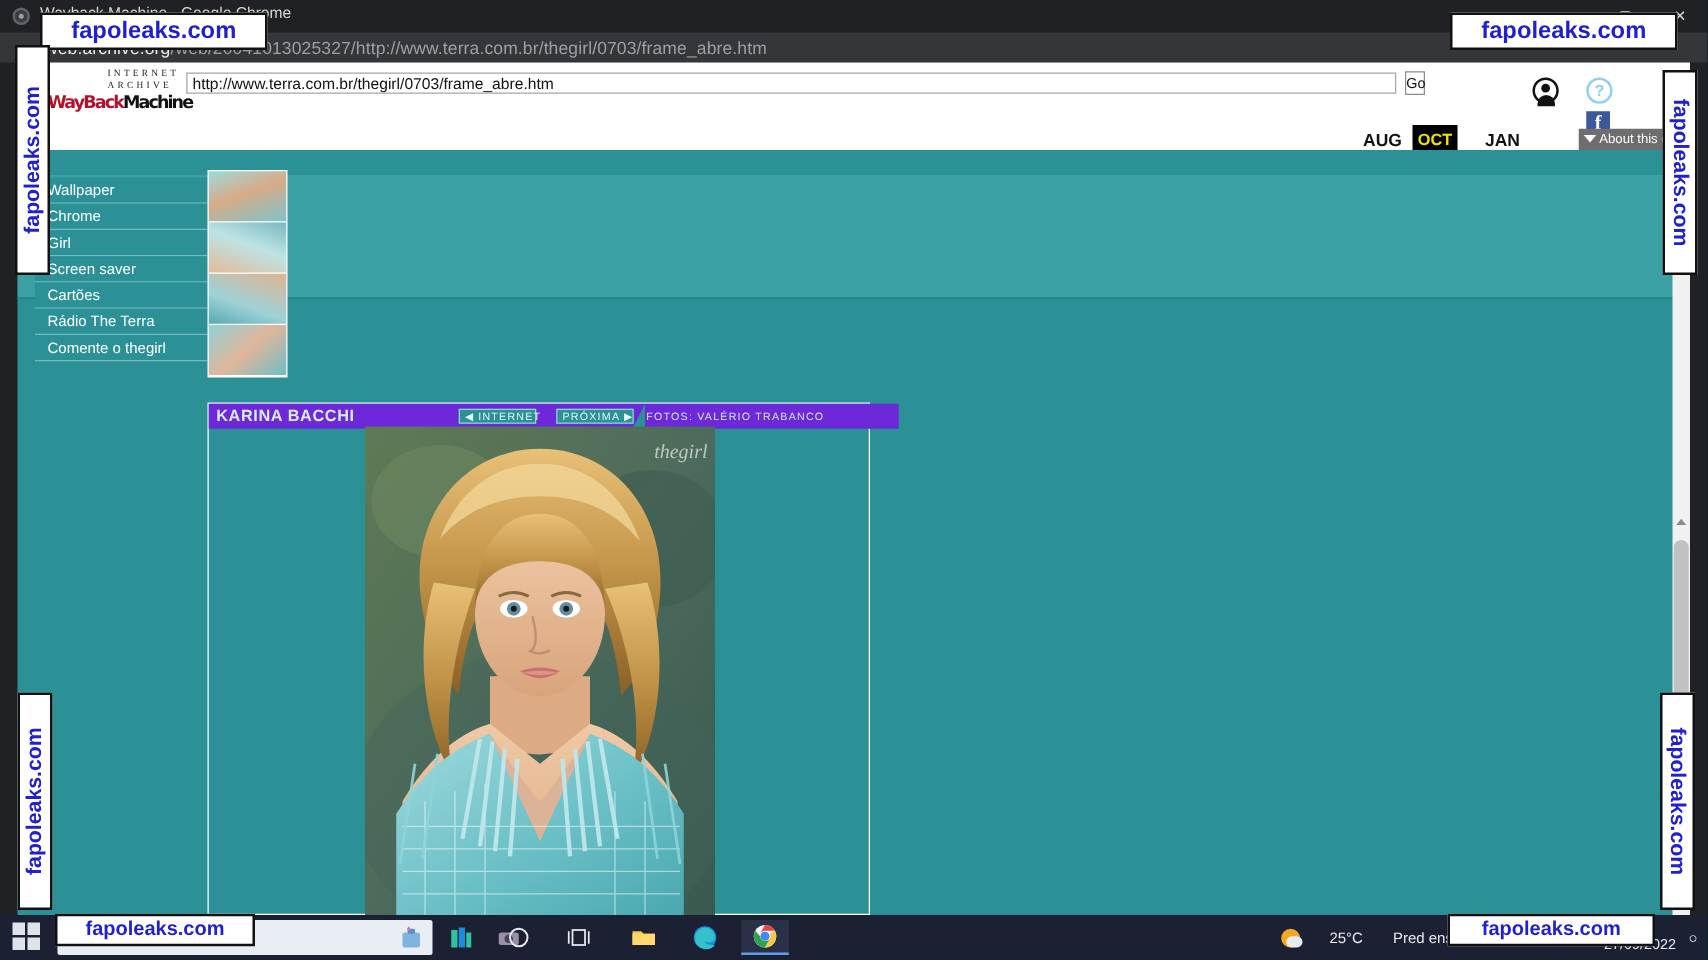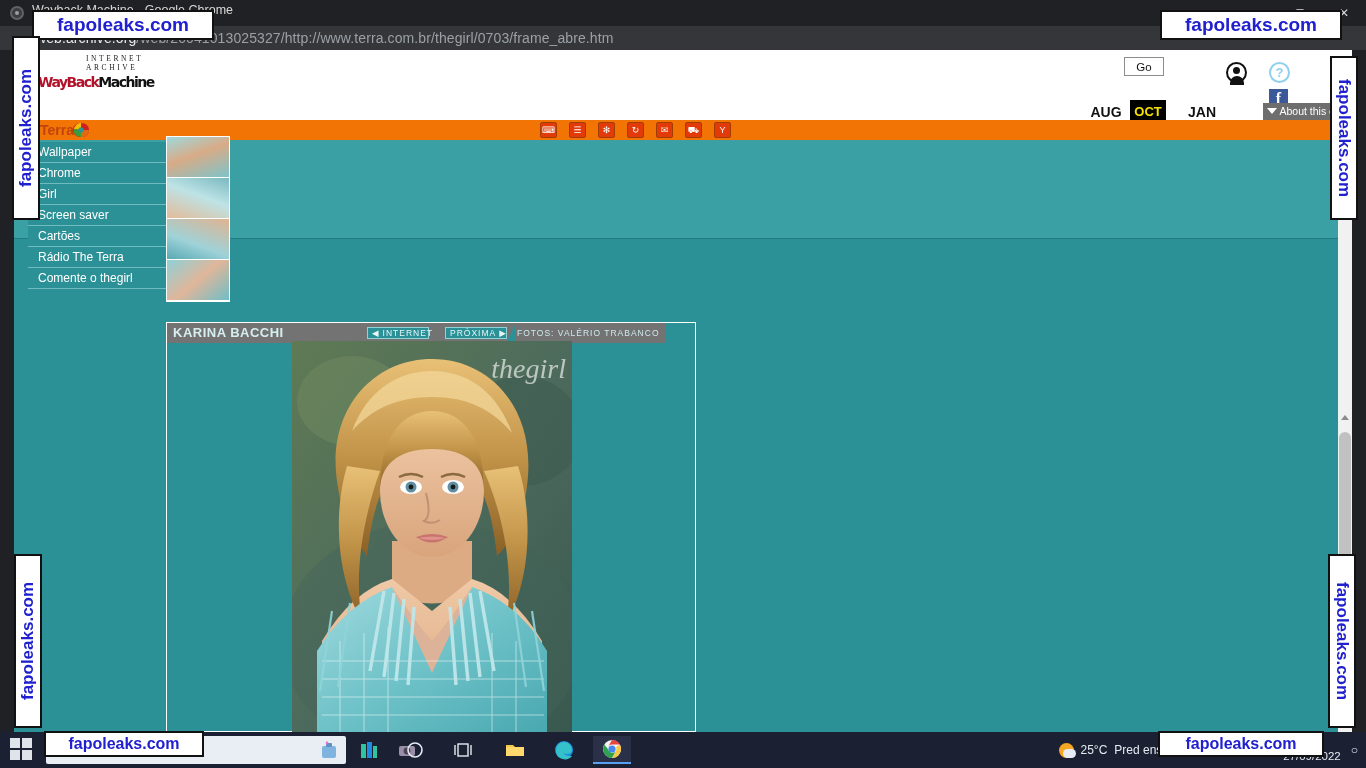--- a/index.html
+++ b/index.html
@@ -24,21 +24,21 @@
   
   #wayback { position:absolute; left:14px; top:50px; width:1338px; height:70px; background:#fff; overflow:hidden; }
   .ia-logo { position:absolute; left:24px; top:4px; width:110px; }
   .ia-top { font-size:7.5px; letter-spacing:2.6px; color:#222; font-family:"Liberation Serif", serif;padding-left:48px; }
   .ia-wbm { font-family:"DejaVu Sans", sans-serif; font-weight:bold; font-size:14px; letter-spacing:-1.5px;
             line-height:20px; color:#111; }
   .ia-wbm span.r { color:#b3122b; }
 
   .wb-input { position:absolute; left:135px; top:8px; width:968px; height:17px; border:1px solid #a6a6a6;
               background:#fff; font-size:12.5px; padding:1px 4px; color:#111; font-family:"Liberation Sans",sans-serif;}
-  .wb-go { position:absolute; left:1110px; top:7px; width:40px; height:19px; background:#fff; border:1px solid #8d8d8d;
+  .wb-go { position:absolute; left:1110px; top:7px; width:16px; height:19px; background:#fff; border:1px solid #8d8d8d;
            font-size:11.5px; color:#111; cursor:pointer; }
 
   
   .navcal { position:absolute; right:186px; top:50px; height:70px; width:0; }
   .navblk { position:absolute; top:0; width:44px; height:70px; text-align:center; }
   .navblk .mon { font-size:14px; font-weight:bold; color:#111; margin-top:4px; font-family:"Liberation Sans",sans-serif;}
   .navblk.prev{ left:-82px; }
   .navblk.next{ left:14px; }
   .navblk.next .mon,.navblk.next .yr{ }
   .navcur { position:absolute; left:-36px; top:0; width:36px; height:70px; background:#000; text-align:center; }
@@ -75,54 +75,54 @@
   .smi { height:21px; background:#2c9196; border-bottom:1px solid #6fbcc0; color:#ffffff; font-size:12px;
          padding-left:10px; line-height:21px; cursor:pointer; font-family:"Liberation Sans",sans-serif;}
 
   
   .thumbs { position:absolute; left:152px; top:16px; width:64px; background:#fff; padding:1px; }
   .th { width:62px; height:40px; margin-bottom:1px; background-size:cover; }
 
   
   .article { position:absolute; left:152px; top:202px; width:530px; height:410px; background:#2c9196;
              border:1px solid #ffffff; }
-  .art-head { position:absolute; left:0; top:0; width:498px; height:20px; background:#737373; }
+  .art-head { position:absolute; left:0; top:0; width:552px; height:20px; background:#6d28d9; }
   .art-title { position:absolute; left:6px; top:2px; font-size:13px; font-weight:bold; color:#d7eef0;
                letter-spacing:.5px; font-family:"Liberation Sans",sans-serif;}
   .navbtn { position:absolute; top:4px; height:12px; background:#2c9196; border:1px solid #8fd4d6;
             color:#e6f7f8; font-size:8.5px; letter-spacing:1px; padding:0 4px; line-height:11px; cursor:pointer;
             font-family:"Liberation Sans",sans-serif; display:flex; align-items:center; gap:3px;}
   .navbtn.ant { left:200px; width:62px; }
   .navbtn.prox{ left:278px; width:62px; }
   .art-credit{ position:absolute; left:350px; top:5px; font-size:8.5px; color:#cfeaec; letter-spacing:1px;
                font-family:"Liberation Sans",sans-serif; }
   .art-slash { position:absolute; left:339px; top:0; width:0;height:0;border-bottom:20px solid #2c9196;
                border-left:10px solid transparent;}
 
   .photo { position:absolute; left:125px; top:18px; width:280px; height:392px; overflow:hidden; }
   .photo-wm { position:absolute; right:6px; top:12px; font-family:"Liberation Serif",serif; font-style:italic;
-              font-size:28px; color:rgba(255,255,255,.62); }
+              font-size:16px; color:rgba(255,255,255,.62); }
 
   
   .vscroll { position:absolute; right:0; top:50px; width:14px; height:682px; background:#f1f1f1; }
   .vthumb { position:absolute; left:1px; top:262px; width:12px; height:160px; background:#c1c1c1; border-radius:6px; }
   .vup,.vdn{ position:absolute; left:3px; width:0;height:0;border-left:4px solid transparent;border-right:4px solid transparent;}
   .vup{ top:245px; border-bottom:5px solid #8c8c8c;}
 
   
   #taskbar { position:absolute; left:0; bottom:0; width:1366px; height:36px; background:#1c2033; }
   .tb-start { position:absolute; left:10px; top:6px; width:24px; height:24px; }
   .tb-start i { position:absolute; width:10px; height:10px; background:#dfe3ea; }
   .tb-search { position:absolute; left:46px; top:4px; width:300px; height:28px; background:#e9edf4; border-radius:2px;
                font-size:12px; color:#3f4655; line-height:28px; padding-left:12px; overflow:hidden;}
   .tb-searchicon{ position:absolute; left:8px; top:9px; width:9px;height:9px;border:1.6px solid #3f4655;border-radius:50%;}
   .tb-searchicon:after{content:"";position:absolute;left:7px;top:7px;width:5px;height:1.6px;background:#3f4655;transform:rotate(45deg);}
   .tb-ico { position:absolute; top:4px; width:38px; height:28px; display:flex; align-items:center; justify-content:center; cursor:pointer;}
   .tray { position:absolute; right:8px; top:0; height:36px; display:flex; align-items:center; gap:10px; color:#e7ebf2; font-size:12px;}
-  .wx { display:flex; align-items:center; gap:7px;justify-content:center; }
+  .wx { display:flex; align-items:center; gap:24px;justify-content:center; }
   .wx .sun { width:15px;height:15px;border-radius:50%;background:#f5a623;position:relative;}
   .wx .sun:after{content:"";position:absolute;left:4px;top:6px;width:13px;height:9px;border-radius:6px;background:#e8edf3;}
   .clock { text-align:left; line-height:13px; font-size:11.5px; }
 
   
   .wm { position:absolute; background:#fff; border:2px solid #111; display:flex; align-items:center;
         justify-content:center; color:#2020cf; font-weight:bold; font-family:"Liberation Sans",sans-serif;
         white-space:nowrap; z-index:60; }
   .wm.vert { writing-mode:vertical-rl; }
   .wm.vert.up { transform:rotate(180deg); }
@@ -146,20 +146,21 @@
     <div class="urltext"><b>web.archive.org</b><span>/web/20041013025327/http://www.terra.com.br/thegirl/0703/frame_abre.htm</span></div>
   </div>
 
   <div id="wayback">
 
     <div class="ia-logo">
       <div class="ia-top">INTERNET ARCHIVE</div>
       <div class="ia-wbm"><span class="r">Way</span><span class="r">Back</span><span>Machine</span></div>
     </div>
 
+    <input class="wb-input" value="http://www.terra.com.br/thegirl/0703/frame_abre.htm" style="">
     <button class="wb-go">Go</button>
 
     <div class="navcal">
       <div class="navblk prev">
         <div class="mon">AUG</div>
 
       </div>
       <div class="navcur">
         <div class="mon">OCT</div>
         <div class="day">13</div>
@@ -177,39 +178,20 @@
     <div class="abouttab">
       <span class="caret"></span>
       <span>About this cap</span>
     </div>
   </div>
 
   <div id="page">
     <div class="topband"></div>
     <div class="topband2"></div>
 
-    <div class="terrabar">
-      <div class="terra-logo">Terra</div>
-      <svg class="terra-mark" viewBox="0 0 20 18">
-        <path d="M10 1 C4 1 1 5 1 9 C1 13 4 17 10 17 C16 17 19 13 19 9 C19 5 16 1 10 1Z" fill="#cf1f1f"></path>
-        <path d="M10 1 C6 1 3 4 2 8 L10 9Z" fill="#f0c000"></path>
-        <path d="M2 8 C1 12 4 17 10 17 L10 9Z" fill="#3a9e36"></path>
-        <path d="M10 17 C16 17 19 13 19 9 L10 9Z" fill="#e06a10"></path>
-        <circle cx="10" cy="9" r="3" fill="#2c9196"></circle>
-      </svg>
-      <div class="tb-icons">
-          <div class="tbi">⌨</div>
-          <div class="tbi">☰</div>
-          <div class="tbi">✻</div>
-          <div class="tbi">↻</div>
-          <div class="tbi">✉</div>
-          <div class="tbi">⛟</div>
-          <div class="tbi">Υ</div>
-        </div>
-    </div>
 
     <div class="sidemenu">
         <div class="smi"><span>Wallpaper</span></div>
         <div class="smi"><span>Chrome</span></div>
         <div class="smi"><span>Girl</span></div>
         <div class="smi"><span>Screen saver</span></div>
         <div class="smi"><span>Cartões</span></div>
         <div class="smi"><span>Rádio The Terra</span></div>
         <div class="smi"><span>Comente o thegirl</span></div>
       </div>

